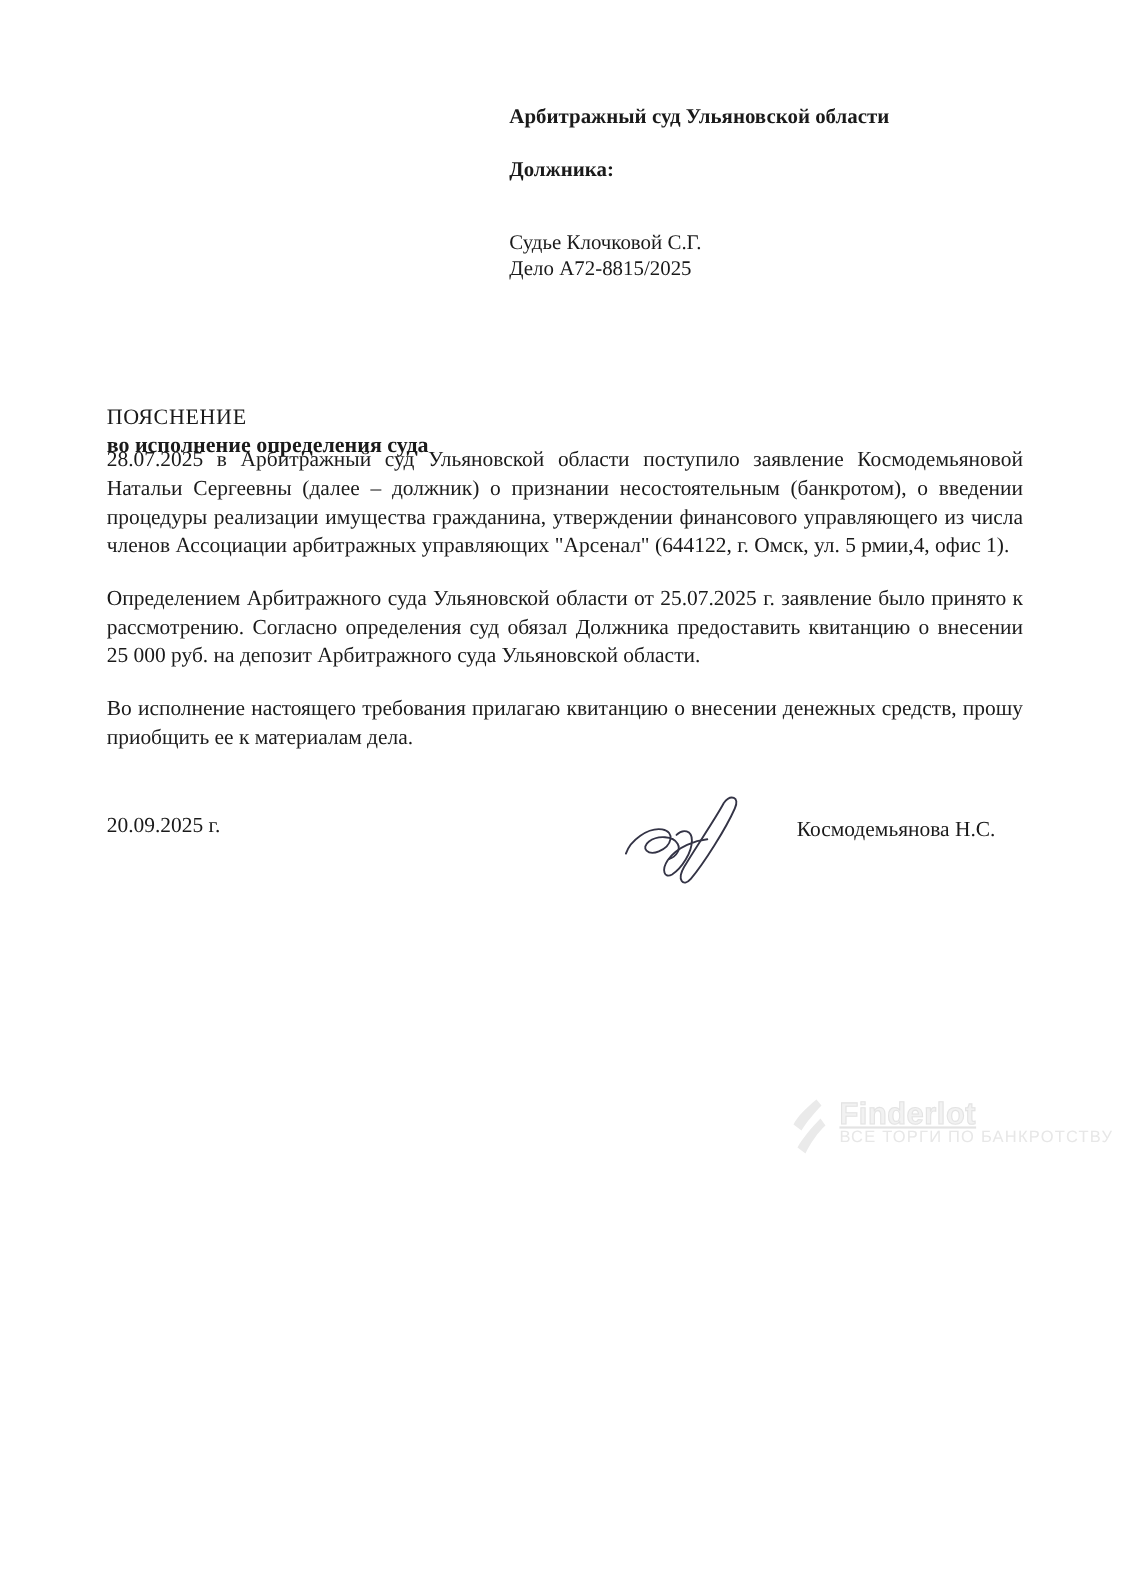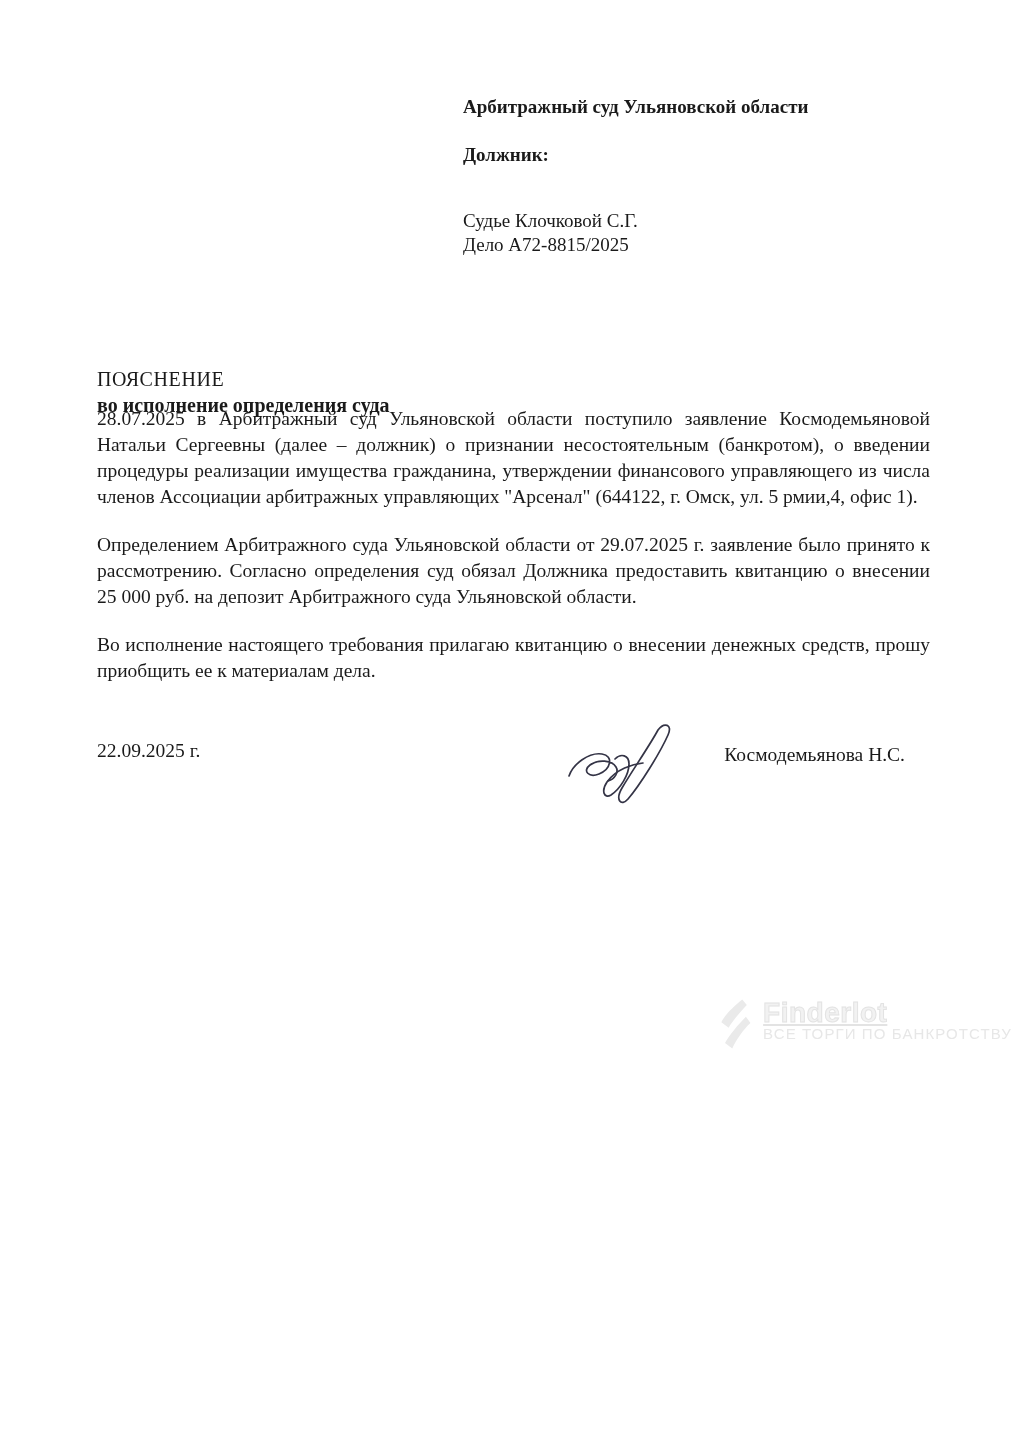--- a/index.html
+++ b/index.html
@@ -124,39 +124,39 @@
   }
 </style>
 </head>
 <body>
 
 <div class="page">
 
   <div class="header-block">
     <div class="hdr-line bold">Арбитражный суд Ульяновской области</div>
     <div class="hdr-gap-sm"></div>
-    <div class="hdr-line bold">Должник:</div>
+    <div class="hdr-line bold">Должника:</div>
     <div class="hdr-gap-lg"></div>
     <div class="hdr-line">Судье Клочковой С.Г.</div>
     <div class="hdr-line">Дело А72-8815/2025</div>
   </div>
 
   <div class="title-block">
     <div class="doc-title">ПОЯСНЕНИЕ</div>
     <div class="doc-subtitle">во исполнение определения суда</div>
   </div>
 
   <div class="content">
     <p>28.07.2025 в Арбитражный суд Ульяновской области поступило заявление Космодемьяновой Натальи Сергеевны (далее – должник) о признании несостоятельным (банкротом), о введении процедуры реализации имущества гражданина, утверждении финансового управляющего из числа членов Ассоциации арбитражных управляющих "Арсенал" (644122, г. Омск, ул. 5 рмии,4, офис 1).</p>
-    <p>Определением Арбитражного суда Ульяновской области от 29.07.2025 г. заявление было принято к рассмотрению. Согласно определения суд обязал Должника предоставить квитанцию о внесении 25 000 руб. на депозит Арбитражного суда Ульяновской области.</p>
+    <p>Определением Арбитражного суда Ульяновской области от 25.07.2025 г. заявление было принято к рассмотрению. Согласно определения суд обязал Должника предоставить квитанцию о внесении 25 000 руб. на депозит Арбитражного суда Ульяновской области.</p>
     <p class="last">Во исполнение настоящего требования прилагаю квитанцию о внесении денежных средств, прошу приобщить ее к материалам дела.</p>
   </div>
 
   <div class="sign-row">
-    <span class="sign-date">22.09.2025 г.</span>
+    <span class="sign-date">20.09.2025 г.</span>
     <svg class="sign-scribble" viewBox="0 0 132 94" xmlns="http://www.w3.org/2000/svg">
       <path d="M12 62 C16 50 32 38 45 40 C57 42 54 55 42 60 C32 64 25 57 33 51 C41 45 55 46 59 53 C62 58 58 65 51 67"></path>
       <path d="M58 45 C64 39 72 41 72 50 C72 61 63 75 54 81 C47 85 44 77 50 68 C59 55 76 50 86 49"></path>
       <path d="M101 16 C107 8 116 10 111 21 C103 39 83 71 71 85 C64 93 58 86 65 74 C75 57 93 31 101 16"></path>
     </svg>
     <span class="sign-name">Космодемьянова Н.С.</span>
   </div>
 
   <div class="watermark">
     <svg class="wm-icon" viewBox="0 0 44 56" xmlns="http://www.w3.org/2000/svg">

